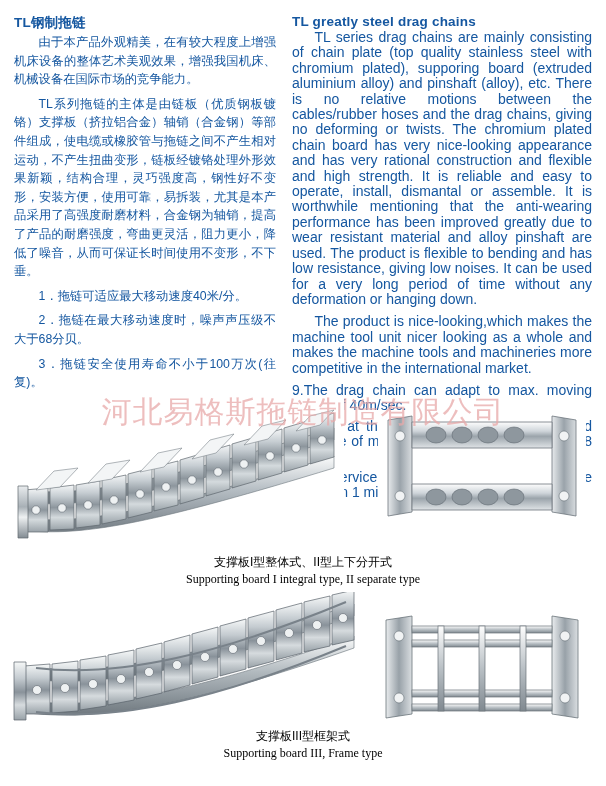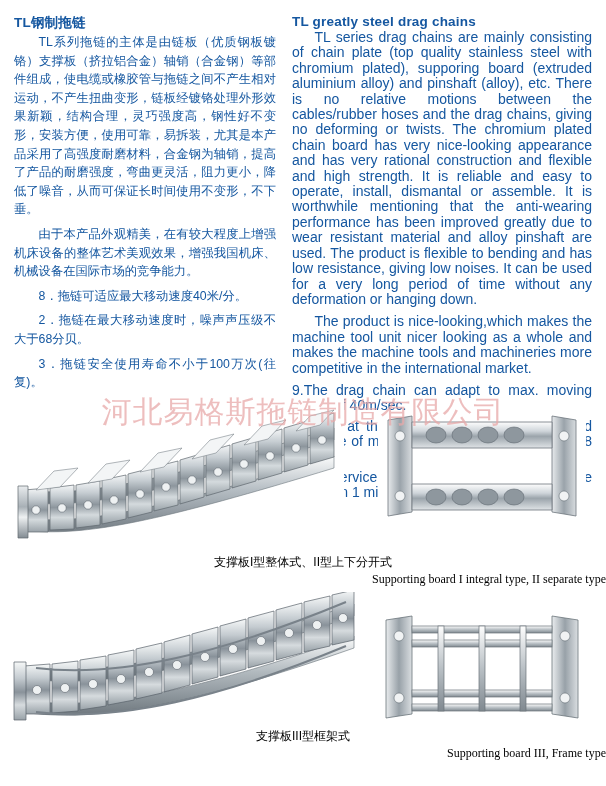--- a/index.html
+++ b/index.html
@@ -118,40 +118,40 @@
 
   .caption {
     position: absolute;
     width: 606px;
     left: 0;
     text-align: center;
     color: #000000;
     font-size: 12px;
   }
   .caption-cn { font-family: "Liberation Sans", sans-serif; }
-  .caption-en { font-family: "Liberation Serif", serif; font-size: 12px; text-align: right; }
+  .caption-en { font-family: "Liberation Serif", serif; font-size: 12px; }
 
   .cap1-cn { top: 178px; }
   .cap1-en { top: 196px; }
   .cap2-cn { top: 142px; }
   .cap2-en { top: 160px; }
 
   
   svg { display: block; }
 </style>
 </head>
 <body>
 
 <div class="page">
 
   <div class="col-left">
     <div class="heading heading-cn">TL钢制拖链</div>
+    <p class="body-cn indent">由于本产品外观精美，在有较大程度上增强机床设备的整体艺术美观效果，增强我国机床、机械设备在国际市场的竞争能力。</p>
     <p class="body-cn indent">TL系列拖链的主体是由链板（优质钢板镀铬）支撑板（挤拉铝合金）轴销（合金钢）等部件组成，使电缆或橡胶管与拖链之间不产生相对运动，不产生扭曲变形，链板经镀铬处理外形效果新颖，结构合理，灵巧强度高，钢性好不变形，安装方便，使用可靠，易拆装，尤其是本产品采用了高强度耐磨材料，合金钢为轴销，提高了产品的耐磨强度，弯曲更灵活，阻力更小，降低了噪音，从而可保证长时间使用不变形，不下垂。</p>
-    <p class="body-cn indent">由于本产品外观精美，在有较大程度上增强机床设备的整体艺术美观效果，增强我国机床、机械设备在国际市场的竞争能力。</p>
-    <p class="body-cn indent">8．拖链可适应最大移动速度40米/分。</p>
+    <p class="body-cn indent">1．拖链可适应最大移动速度40米/分。</p>
     <p class="body-cn indent">2．拖链在最大移动速度时，噪声声压级不大于68分贝。</p>
     <p class="body-cn indent">3．拖链安全使用寿命不小于100万次(往复)。</p>
   </div>
 
   <div class="col-right">
     <div class="heading">TL greatly steel drag chains</div>
     <p class="body-en indent">TL series drag chains are mainly consisting of chain plate (top quality stainless steel with chromium plated), supporing board (extruded aluminium alloy) and pinshaft (alloy), etc. There is no relative motions between the cables/rubber hoses and the drag chains, giving no deforming or twists. The chromium plated chain board has very nice-looking appearance and has very rational construction and flexible and high strength. It is reliable and easy to operate, install, dismantal or assemble. It is worthwhile mentioning that the anti-wearing performance has been improved greatly due to wear resistant material and alloy pinshaft are used. The product is flexible to bending and has low resistance, giving low noises. It can be used for a very long period of time without any deformation or hanging down.</p>
     <p class="body-en indent">The product is nice-looking,which makes the machine tool unit nicer looking as a whole and makes the machine tools and machineries more competitive in the international market.</p>
     <p class="body-en tight">9.The drag chain can adapt to max. moving speed of 40m/sec.</p>
     <p class="body-en tight">2.When at the max moving speed, the sound pressure of moises shall not be greater than 68 db.</p>

